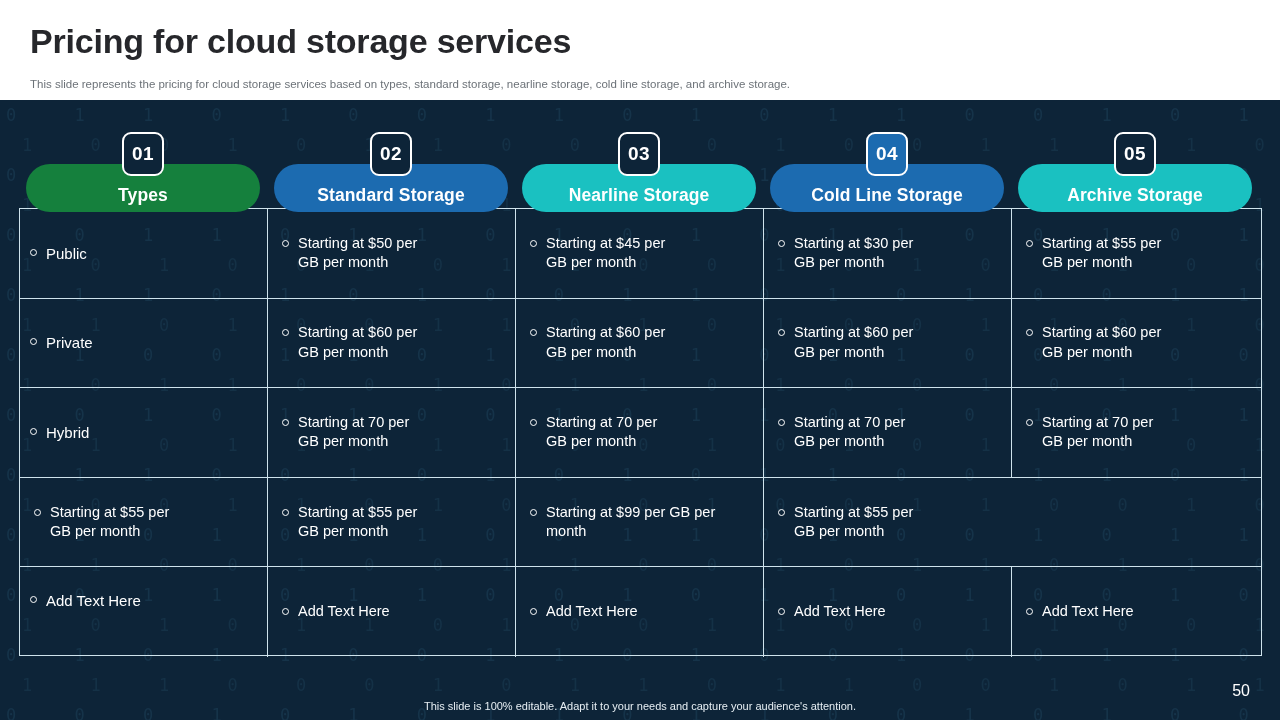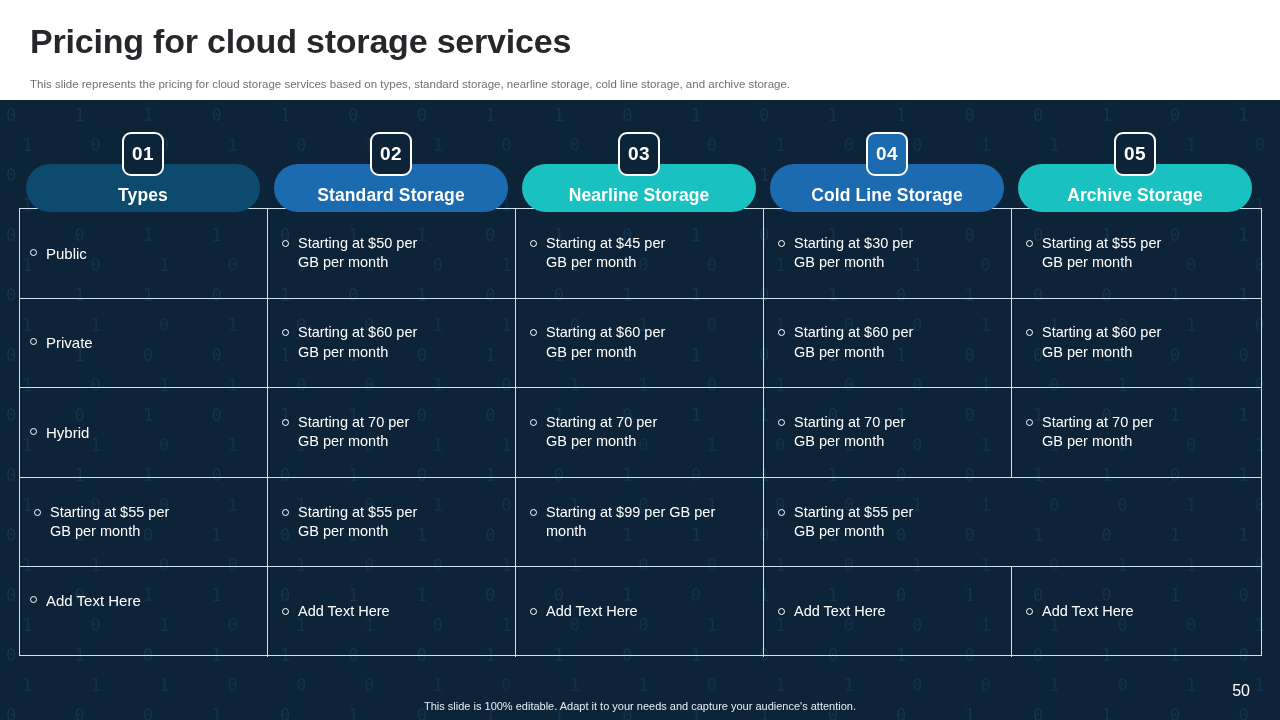--- a/index.html
+++ b/index.html
@@ -224,21 +224,21 @@
     </div>
 
   <div id="header">
     <div id="page-title">Pricing for cloud storage services</div>
     <div id="page-subtitle">This slide represents the pricing for cloud storage services based on types, standard storage, nearline storage, cold line storage, and archive storage.</div>
   </div>
   <div id="header-right-strip"></div>
 
   <div id="columns-header">
       <div class="col-head" style="left: 26px; width: 234px;">
-        <div class="pill" style="background: #0c4a6e;">
+        <div class="pill" style="background: #15803d;">
           <span class="pill-label">Types</span>
         </div>
         <div class="badge" style="background: rgb(13, 36, 56);">
           <span class="badge-num">01</span>
         </div>
       </div>
       <div class="col-head" style="left: 274px; width: 234px;">
         <div class="pill" style="background: rgb(28, 107, 176);">
           <span class="pill-label">Standard Storage</span>
         </div>

